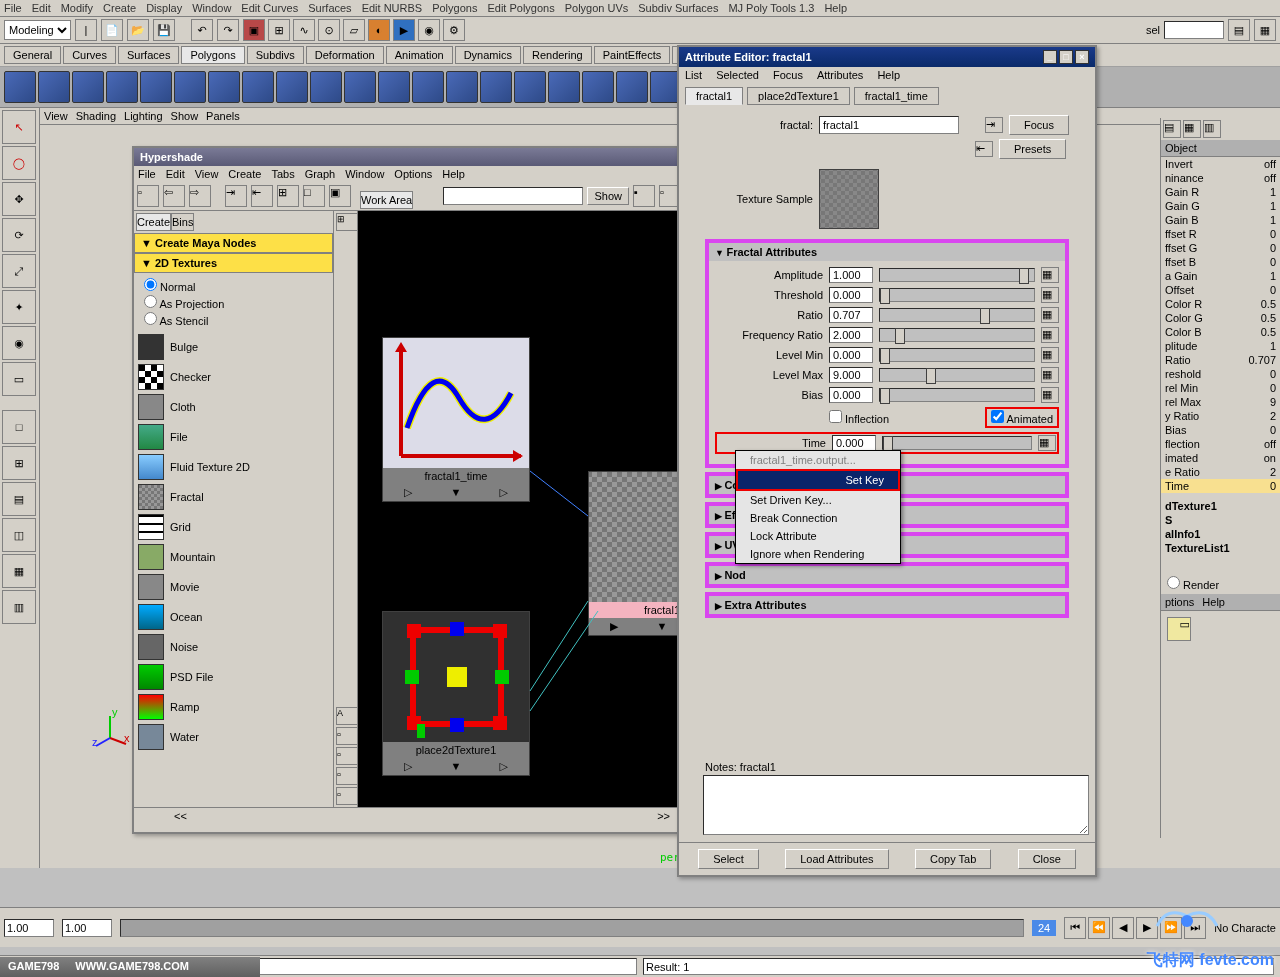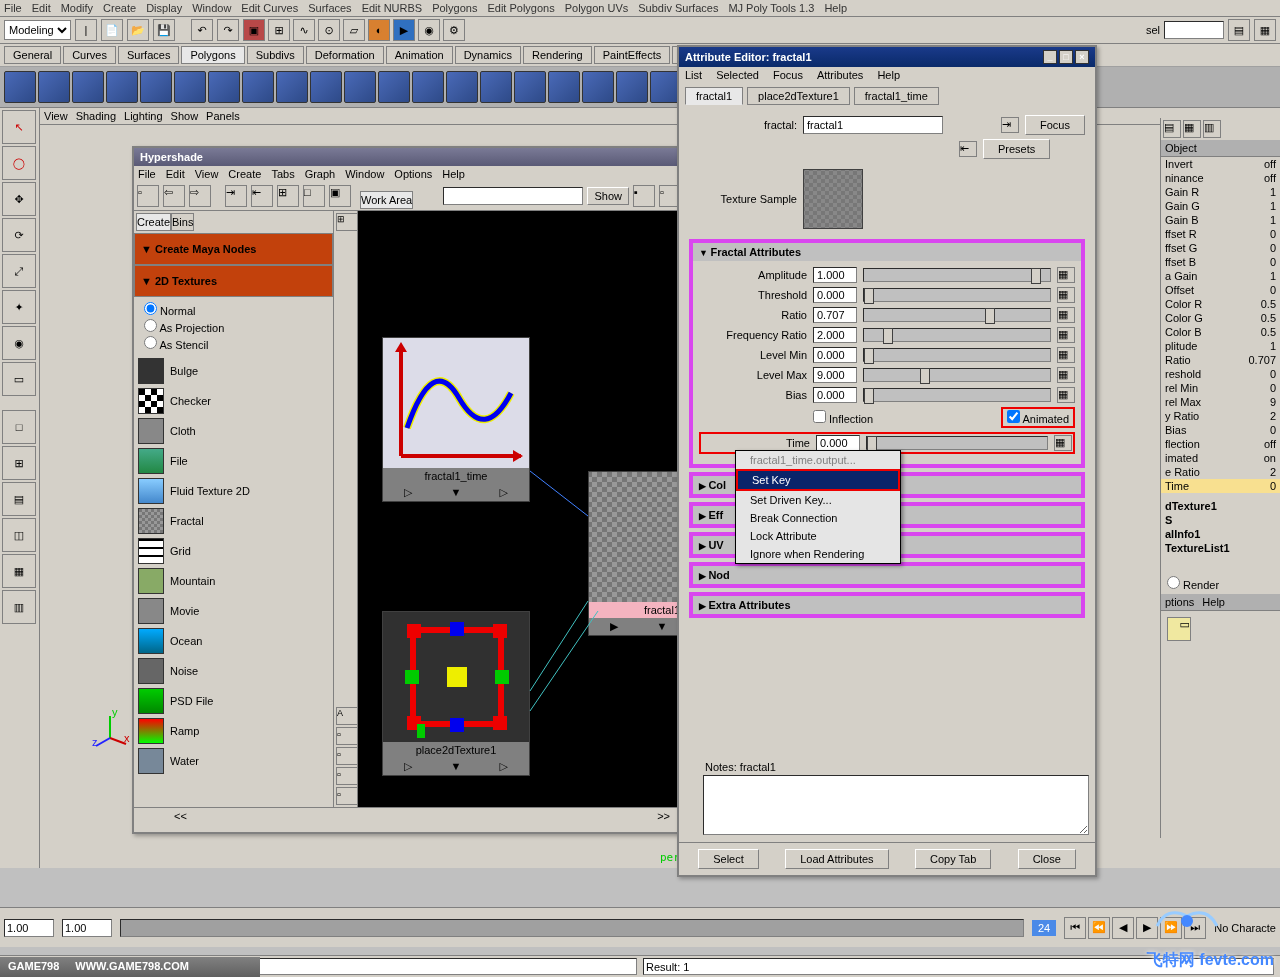--- a/index.html
+++ b/index.html
@@ -27,21 +27,21 @@
 .win-title { background: linear-gradient(#7a7a96,#5a5a76); color: #fff; padding: 3px 6px; font-weight: bold; font-size: 11px; display: flex; justify-content: space-between; }
 .hs-menu { padding: 2px 4px; background: #d4d0c8; }
 .hs-menu span { margin-right: 10px; }
 .hs-toolbar { padding: 3px; display: flex; gap: 4px; align-items: center; border-bottom: 1px solid #808080; }
 .hs-btn { width: 22px; height: 22px; background: #d4d0c8; border: 1px solid #808080; }
 .hs-body { display: flex; height: calc(100% - 88px); }
 .hs-left { width: 200px; border-right: 1px solid #808080; overflow-y: auto; }
 .hs-tabs { display: flex; padding: 2px; }
 .hs-tab { padding: 2px 0; border: 1px solid #808080; background: #d4d0c8; }
 .hs-tab.active { background: #e8e8e8; }
-.hs-section-hdr { background: #c2410c; padding: 9px 6px; font-weight: bold; border: 1px solid #808080; }
+.hs-section-hdr { background: #fde047; padding: 3px 6px; font-weight: bold; border: 1px solid #808080; }
 .hs-section-hdr::before { content: "▼ "; }
 .hs-radio-group { padding: 4px 10px; }
 .hs-radio-group label { display: block; padding: 1px 0; }
 .hs-tex-list { }
 .hs-tex-item { display: flex; align-items: center; padding: 2px 4px; gap: 6px; }
 .hs-tex-swatch { width: 26px; height: 26px; background: #555; border: 1px solid #333; flex-shrink: 0; }
 .hs-work { flex: 1; background: #000; position: relative; }
 .hs-node { position: absolute; background: #808080; border: 1px solid #404040; }
 .hs-node-canvas { background: #404040; width: 100%; }
 .hs-node-label { background: #808080; text-align: center; padding: 2px; font-size: 11px; }
@@ -51,21 +51,21 @@
 
 .attr-editor { position: absolute; left: 677px; top: 45px; width: 420px; height: 832px; background: #d4d0c8; border: 2px solid #808080; box-shadow: 2px 2px 4px rgba(0,0,0,0.3); z-index: 10; }
 .ae-title { background: linear-gradient(#1a3a8a,#0a2a6a); color: #fff; padding: 3px 6px; font-weight: bold; display: flex; justify-content: space-between; align-items: center; }
 .ae-winbtns { display: flex; gap: 2px; }
 .ae-winbtn { width: 14px; height: 14px; background: #d4d0c8; border: 1px solid #333; font-size: 9px; display: flex; align-items: center; justify-content: center; }
 .ae-menu { padding: 2px 6px; }
 .ae-menu span { margin-right: 14px; }
 .ae-tabs { display: flex; padding: 4px 6px; gap: 4px; }
 .ae-tab { padding: 2px 10px; border: 1px solid #808080; background: #d4d0c8; }
 .ae-tab.active { background: #e8e8e8; border-bottom: 1px solid #e8e8e8; }
-.ae-body { padding: 6px 10px; overflow-y: auto; height: calc(100% - 130px); }
+.ae-body { padding: 6px 26px; overflow-y: auto; height: calc(100% - 130px); }
 .ae-row { display: flex; align-items: center; margin-bottom: 4px; gap: 6px; }
 .ae-label { width: 108px; text-align: right; font-size: 11px; }
 .ae-input { width: 44px; background: #fff; border: 1px inset #808080; padding: 1px 3px; font-size: 11px; height: 16px; }
 .ae-slider { flex: 1; height: 14px; background: #c0c0c0; border: 1px inset #808080; position: relative; }
 .ae-slider-thumb { position: absolute; top: -1px; width: 10px; height: 16px; background: #d4d0c8; border: 1px solid #404040; }
 .ae-map-btn { width: 18px; height: 16px; background: #d4d0c8; border: 1px solid #808080; }
 .ae-section { border: 4px solid #d946ef; margin-bottom: 4px; }
 .ae-section-hdr { background: #c0c0c0; padding: 3px 6px; font-weight: bold; }
 .ae-section-hdr::before { content: "▼ "; font-size: 9px; }
 .ae-section-hdr.collapsed::before { content: "▶ "; font-size: 9px; }
@@ -73,21 +73,21 @@
 .ae-tex-sample { width: 60px; height: 60px; background: repeating-conic-gradient(#888 0 25%,#777 0 50%) 50%/8px 8px; border: 1px solid #404040; }
 .ae-btn { padding: 3px 14px; background: #d4d0c8; border: 1px solid #808080; border-top-color: #fff; border-left-color: #fff; }
 .ae-footer { position: absolute; bottom: 0; left: 0; right: 0; padding: 6px; display: flex; justify-content: space-around; border-top: 1px solid #808080; background: #d4d0c8; }
 .ae-notes { position: absolute; bottom: 36px; left: 24px; right: 6px; height: 80px; }
 .ae-notes-hdr { padding: 2px; font-size: 11px; }
 .ae-notes-ta { width: 100%; height: 60px; background: #fff; border: 1px inset #808080; }
 .red-box { border: 2px solid #e00; }
 .context-menu { position: absolute; background: #e5e5e5; border: 1px solid #000; box-shadow: 2px 2px 4px rgba(0,0,0,0.4); z-index: 20; }
 .context-item { padding: 3px 14px; font-size: 11px; white-space: nowrap; }
 .context-item.disabled { color: #808080; }
-.context-item.highlight { background: #0a246a; color: #fff; }
+.context-item.highlight { background: #0a246a; color: #fff; text-align: right; }
 
 
 .channel-box { position: absolute; right: 0; top: 118px; width: 120px; height: 720px; background: #d4d0c8; border-left: 1px solid #808080; z-index: 5; overflow: hidden; }
 .cb-hdr { background: #b0b0b0; padding: 2px 4px; font-size: 11px; border-bottom: 1px solid #808080; }
 .cb-row { display: flex; justify-content: space-between; padding: 1px 4px; font-size: 11px; }
 .cb-row.time { background: #f8e090; }
 
 
 .timeline { position: absolute; bottom: 30px; left: 0; right: 0; height: 40px; background: #d4d0c8; border-top: 1px solid #808080; display: flex; align-items: center; padding: 4px; gap: 8px; }
 .time-field { width: 50px; background: #fff; border: 1px inset #808080; padding: 2px; }

